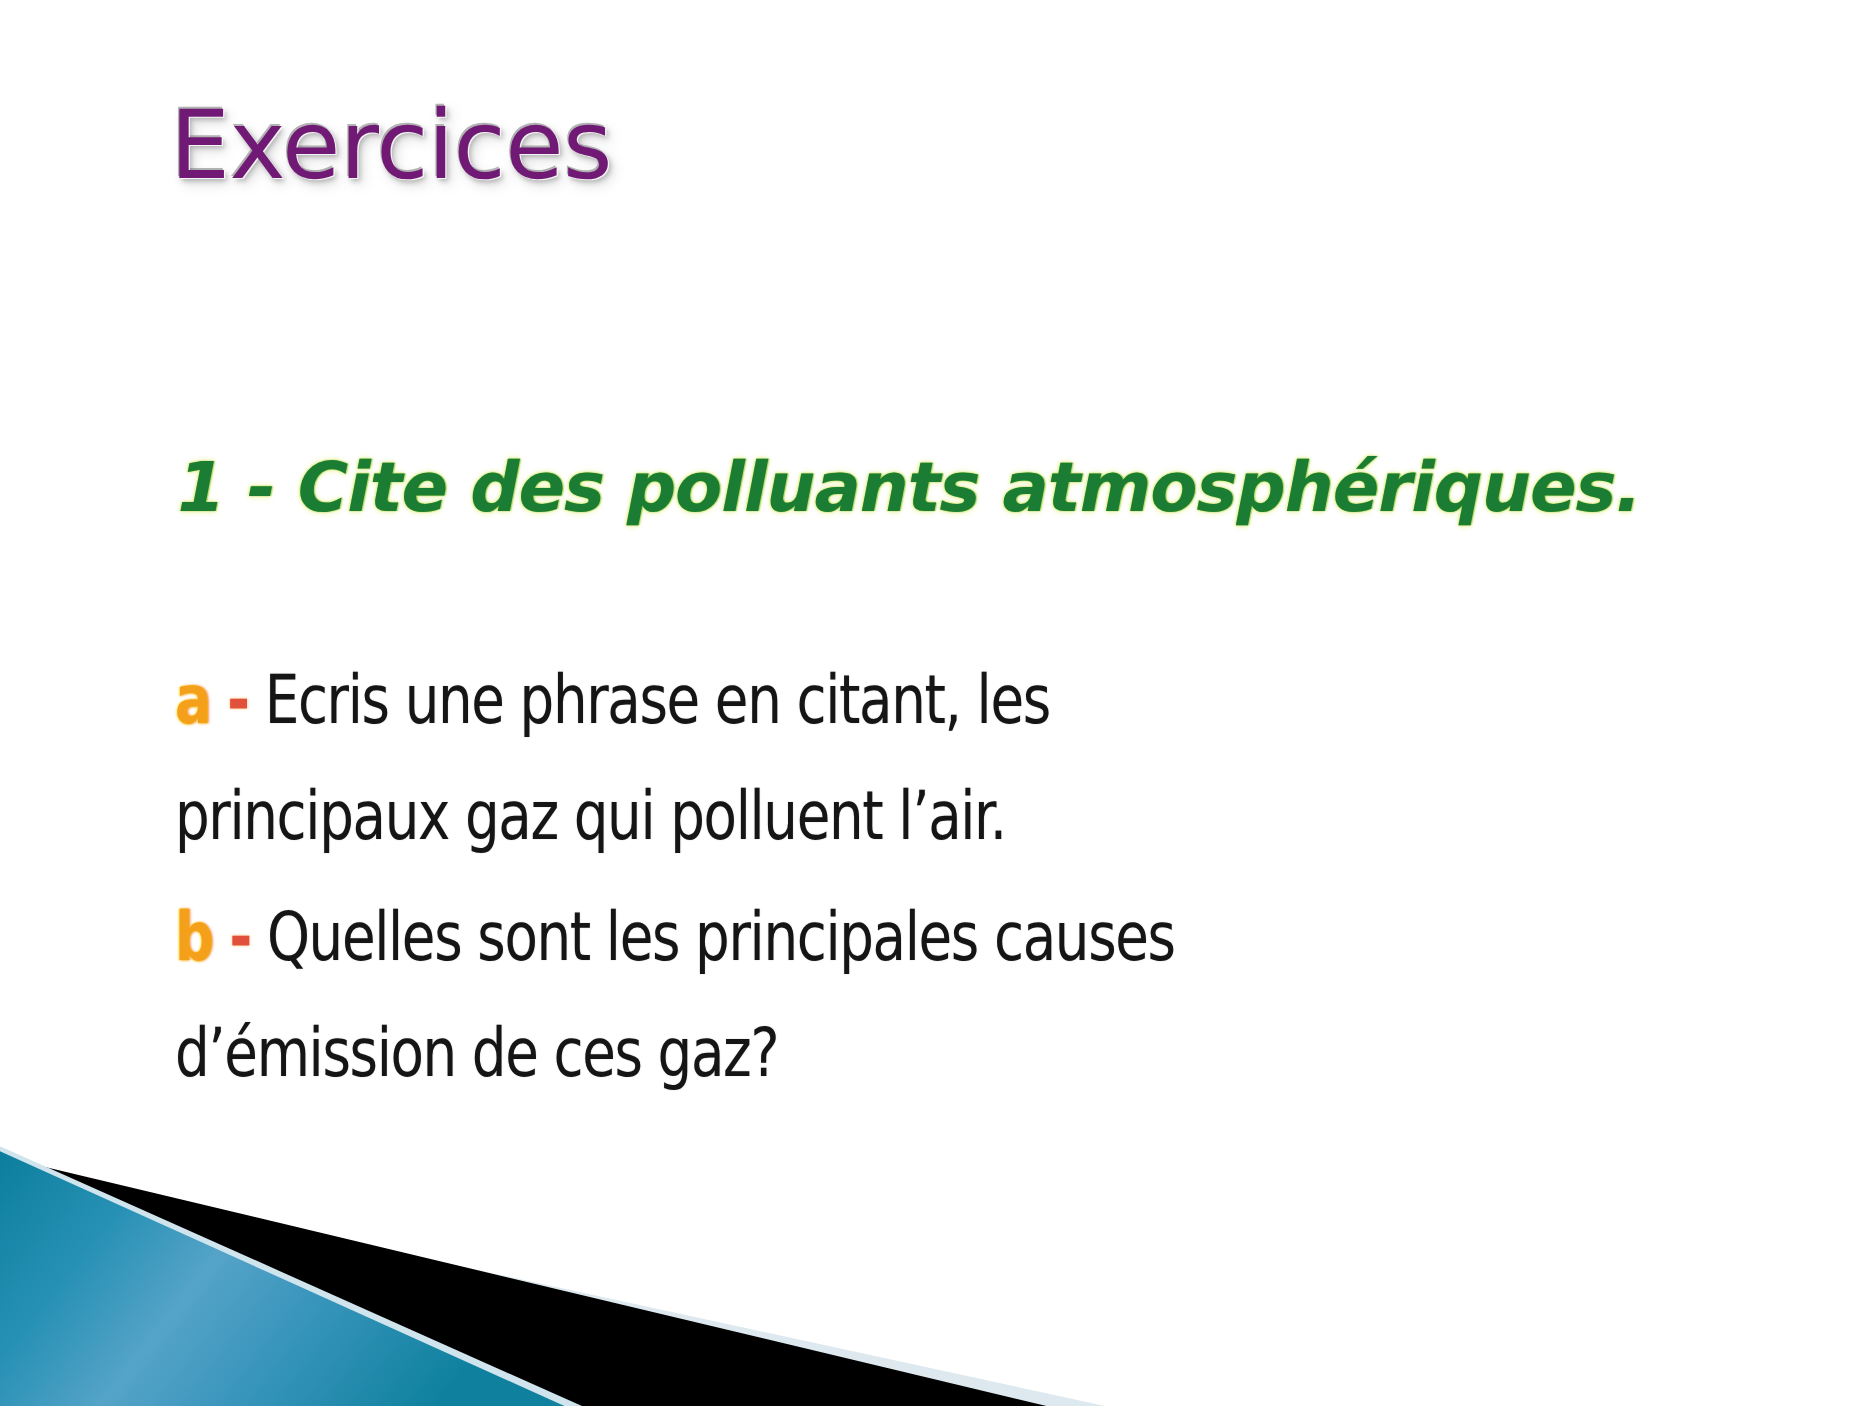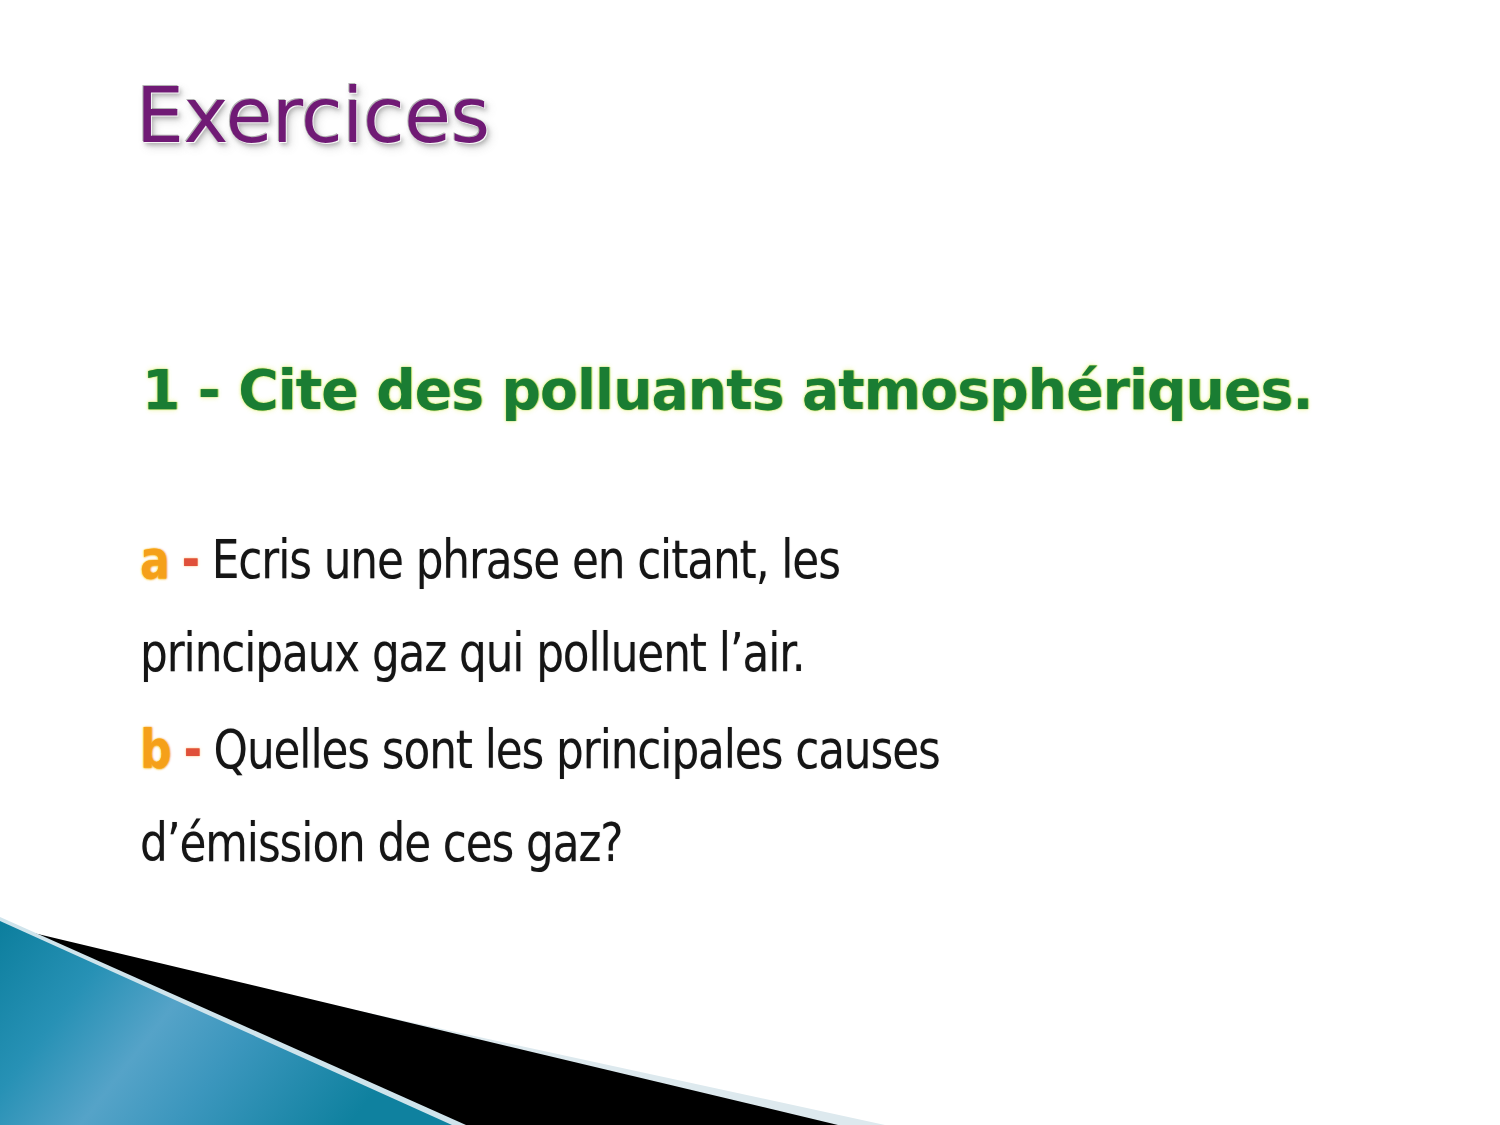--- a/index.html
+++ b/index.html
@@ -62,20 +62,21 @@
     font-size: 55px;
     font-weight: bold;
     letter-spacing: -0.8px;
     color: #1a7d33;
     text-shadow:
        0 0 1px rgba(150,200,20,0.85),
        1px 0 1px rgba(120,190,30,0.55),
       -1px 0 2px rgba(235,245,170,0.95),
        0 2px 4px rgba(245,250,205,0.9),
        0 -2px 4px rgba(245,250,205,0.9);
+    font-style: italic;
   }
 
   
   .body-line {
     position: absolute;
     left: 140px;
     font-size: 54px;
     font-weight: 400;
     letter-spacing: -1.2px;
     color: #151515;

